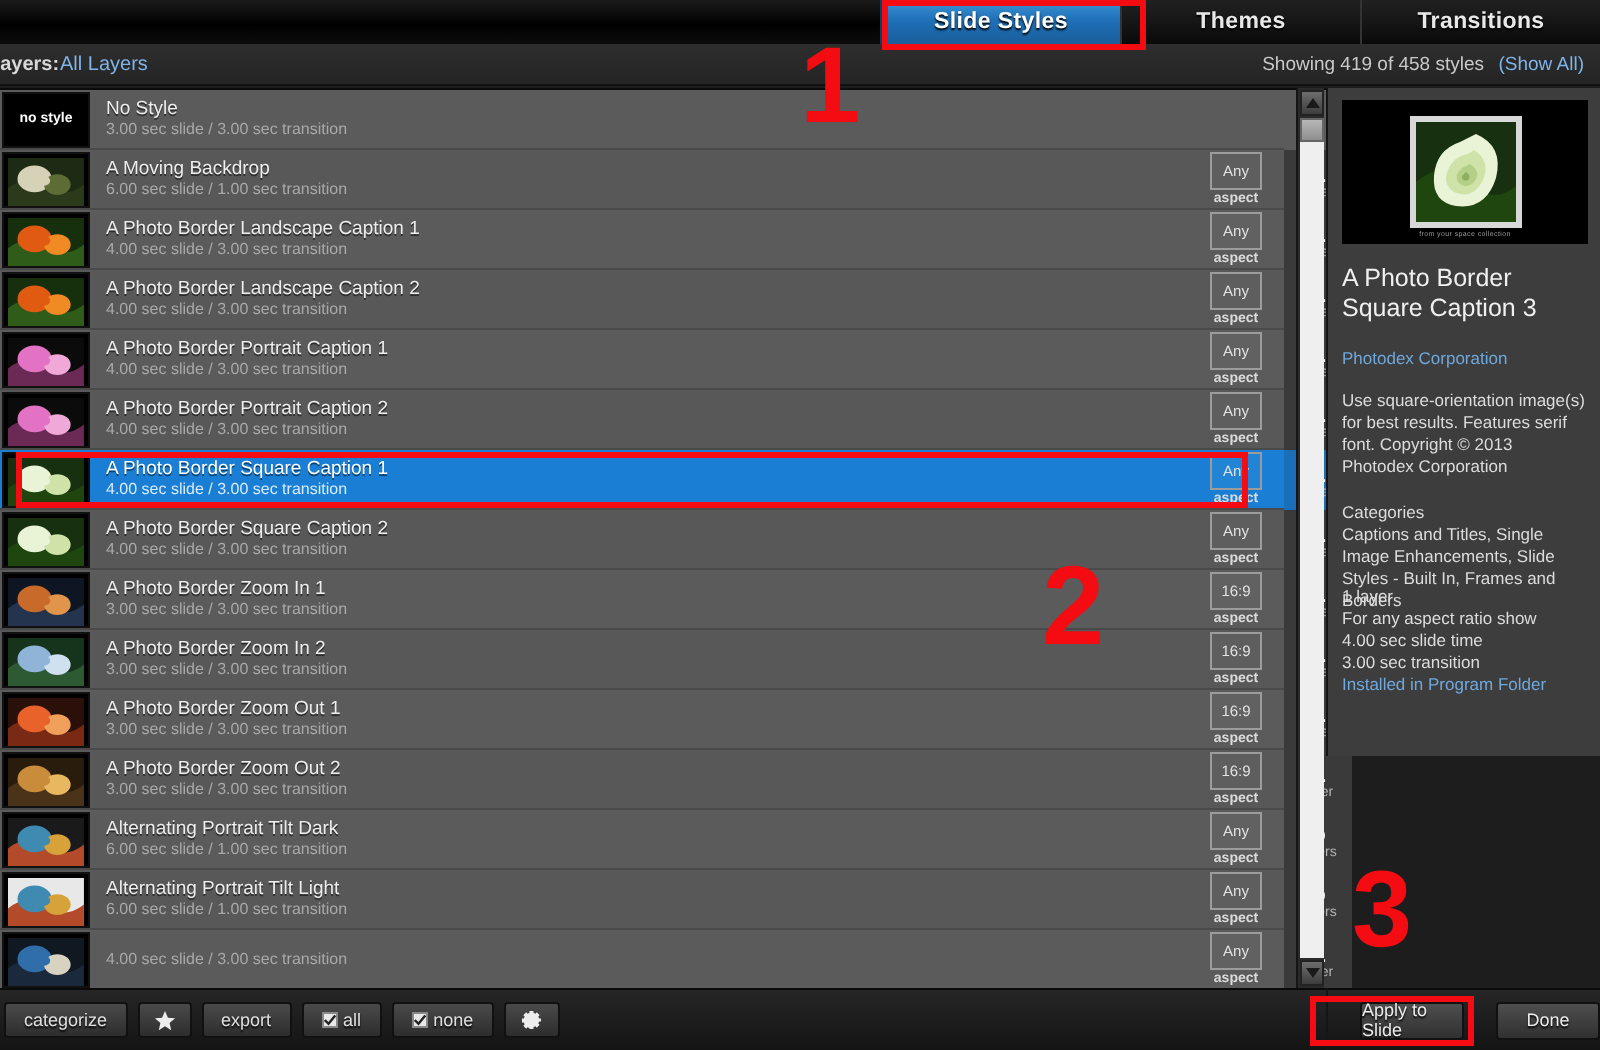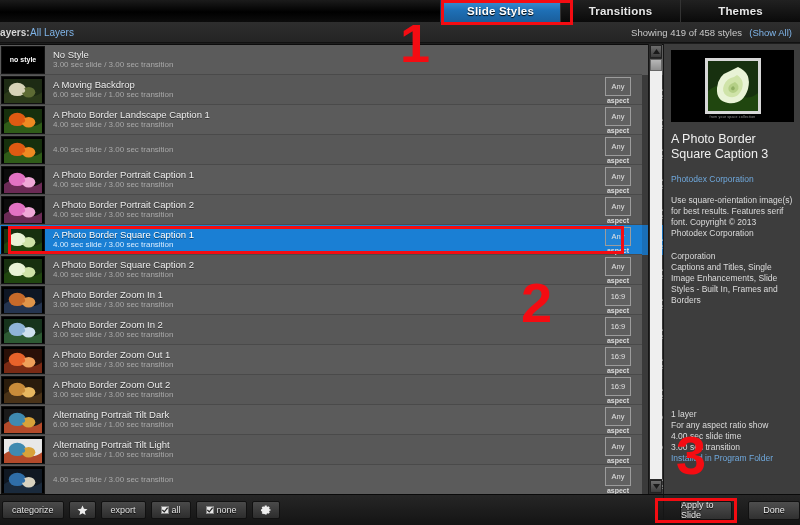--- a/index.html
+++ b/index.html
@@ -149,21 +149,21 @@
   }
   .sb-thumb {
     position: absolute; left: 1px; top: 15px; width: 12px; height: 12px;
     background: linear-gradient(180deg,#b7b7b7,#8f8f8f);
     border: 1px solid #666;
   }
 
   
   .side {
     position: absolute; left: 663px; top: 44px;
-    width: 137px; height: 450px;
+    width: 137px; height: 334px;
     background: #3d3d3d;
     border-left: 1px solid #151515;
     padding: 6px 7px;
   }
   .preview {
     width: 123px; height: 72px; background: #000;
     display: flex; align-items: center; justify-content: center;
     position: relative; overflow: hidden;
   }
   .preview .frame {
@@ -245,24 +245,24 @@
 </head>
 <body>
 
 <div id="app">
 
   <div class="tabbar">
     <div class="tab active">
       <span>Slide Styles</span>
     </div>
     <div class="tab">
+      <span>Themes</span>
+    </div>
+    <div class="tab">
       <span>Transitions</span>
-    </div>
-    <div class="tab">
-      <span>Themes</span>
     </div>
   </div>
 
   <div class="subbar">
     <span class="layers-label">Layers:</span>
     <span class="layers-value">All Layers</span>
     <span class="showing">Showing 419 of 458 styles</span>
     <span class="showall">(Show All)</span>
   </div>
 
@@ -322,20 +322,21 @@
         <div class="thumb">
           <svg class="img" viewBox="0 0 40 26" preserveAspectRatio="none">
             <rect width="40" height="26" fill="#16300d"></rect>
             <path d="M0 16 Q10 8 20 15 Q30 22 40 14 L40 26 L0 26 Z" fill="#2f5c18"></path>
             <ellipse cx="14" cy="11" rx="9" ry="7" fill="#e05a12"></ellipse>
             <ellipse cx="26" cy="14" rx="7" ry="5.5" fill="#f08a22"></ellipse>
             <ellipse cx="19" cy="12" rx="3.2" ry="2.6" fill="#e05a12"></ellipse>
           </svg>
         </div>
         <div class="rowtext">
+          <div class="rowtitle">A Photo Border Landscape Caption 2</div>
           <div class="rowsub">4.00 sec slide / 3.00 sec transition</div>
         </div>
         <div class="aspect"><div class="box">Any</div><div class="cap">aspect</div></div>
         <div class="layers">
           <div class="num">1</div>
           <div class="cap">layer</div>
         </div>
       </div>
       <div class="row">
         <div class="thumb">
@@ -588,21 +589,21 @@
       <div class="cap">from your space collection</div>
     </div>
 
     <h2>
       <span>A Photo Border</span><br>
       <span>Square Caption 3</span>
     </h2>
 
     <div class="vendor">Photodex Corporation</div>
     <div class="desc">Use square-orientation image(s) for best results. Features serif font. Copyright © 2013 Photodex Corporation</div>
-    <div class="cat-head">Corporation</div>
+    <div class="cat-head">Categories</div>
     <div class="cat-body">Captions and Titles, Single Image Enhancements, Slide Styles - Built In, Frames and Borders</div>
 
     <div class="specs">
       <div>1 layer</div>
       <div>For any aspect ratio show</div>
       <div>4.00 sec slide time</div>
       <div>3.00 sec transition</div>
       <div class="link">Installed in Program Folder</div>
     </div>
   </div>

